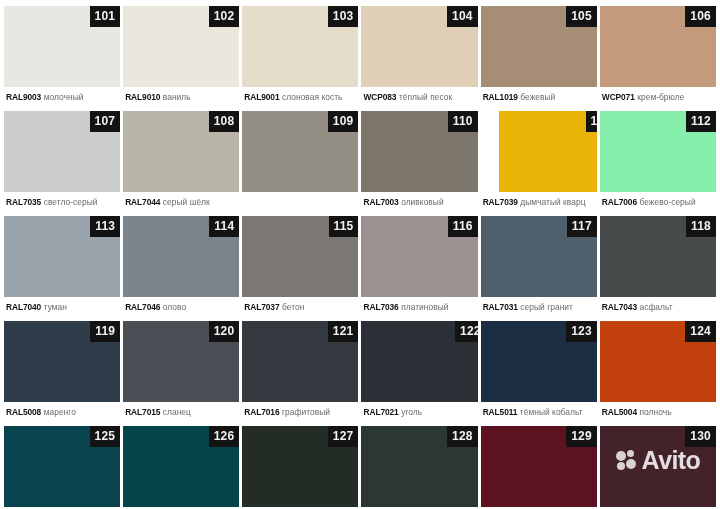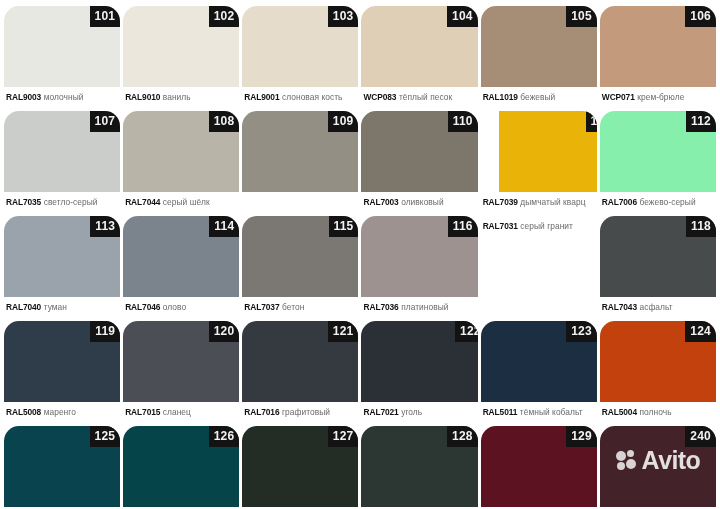--- a/index.html
+++ b/index.html
@@ -17,21 +17,20 @@
     column-gap:3px;
     row-gap:0px;
     padding:6px 4px 0 4px;
     box-sizing:border-box;
   }
   .cell{
     position:relative;
     display:flex;flex-direction:column;
     height:105px;
     overflow:hidden;
-    border-radius:15px;
   }
   .chip{
     position:relative;
     height:81px;
     width:100%;
     flex:0 0 81px;
   }
   .badge{
     position:absolute;top:0;right:0;
     background:#131313;
@@ -173,20 +172,23 @@
       </div>
       <div class="caption"><span class="code">RAL7037</span><span class="nm">бетон</span></div>
     </div>
     <div class="cell">
       <div class="chip" style="background: rgb(157, 146, 144);">
         <div class="badge">116</div>
       </div>
       <div class="caption"><span class="code">RAL7036</span><span class="nm">платиновый</span></div>
     </div>
     <div class="cell">
+      <div class="chip" style="background: rgb(79, 95, 107);">
+        <div class="badge">117</div>
+      </div>
       <div class="caption"><span class="code">RAL7031</span><span class="nm">серый гранит</span></div>
     </div>
     <div class="cell">
       <div class="chip" style="background: rgb(72, 75, 75);">
         <div class="badge">118</div>
       </div>
       <div class="caption"><span class="code">RAL7043</span><span class="nm">асфальт</span></div>
     </div>
     <div class="cell">
       <div class="chip" style="background: rgb(47, 60, 73);">
@@ -249,21 +251,21 @@
       <div class="caption"></div>
     </div>
     <div class="cell">
       <div class="chip" style="background: rgb(92, 18, 32);">
         <div class="badge">129</div>
       </div>
       <div class="caption"></div>
     </div>
     <div class="cell">
       <div class="chip" style="background: rgb(68, 34, 42);">
-        <div class="badge">240</div>
+        <div class="badge">130</div>
         <div class="watermark">
           <span class="wm-dots">
             <i></i>
             <i></i>
             <i></i>
             <i></i>
           </span>
           <span class="wm-text">Avito</span>
         </div>
       </div>

